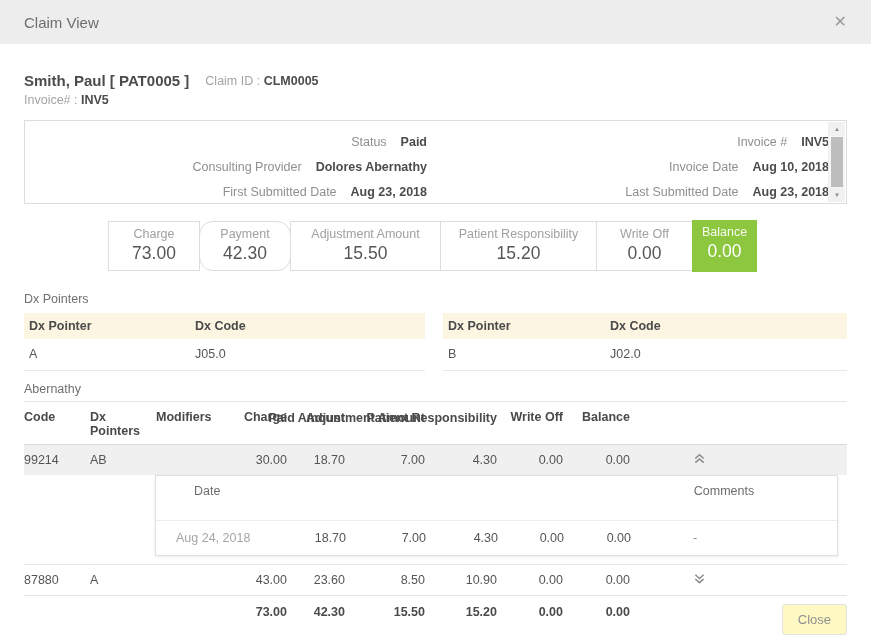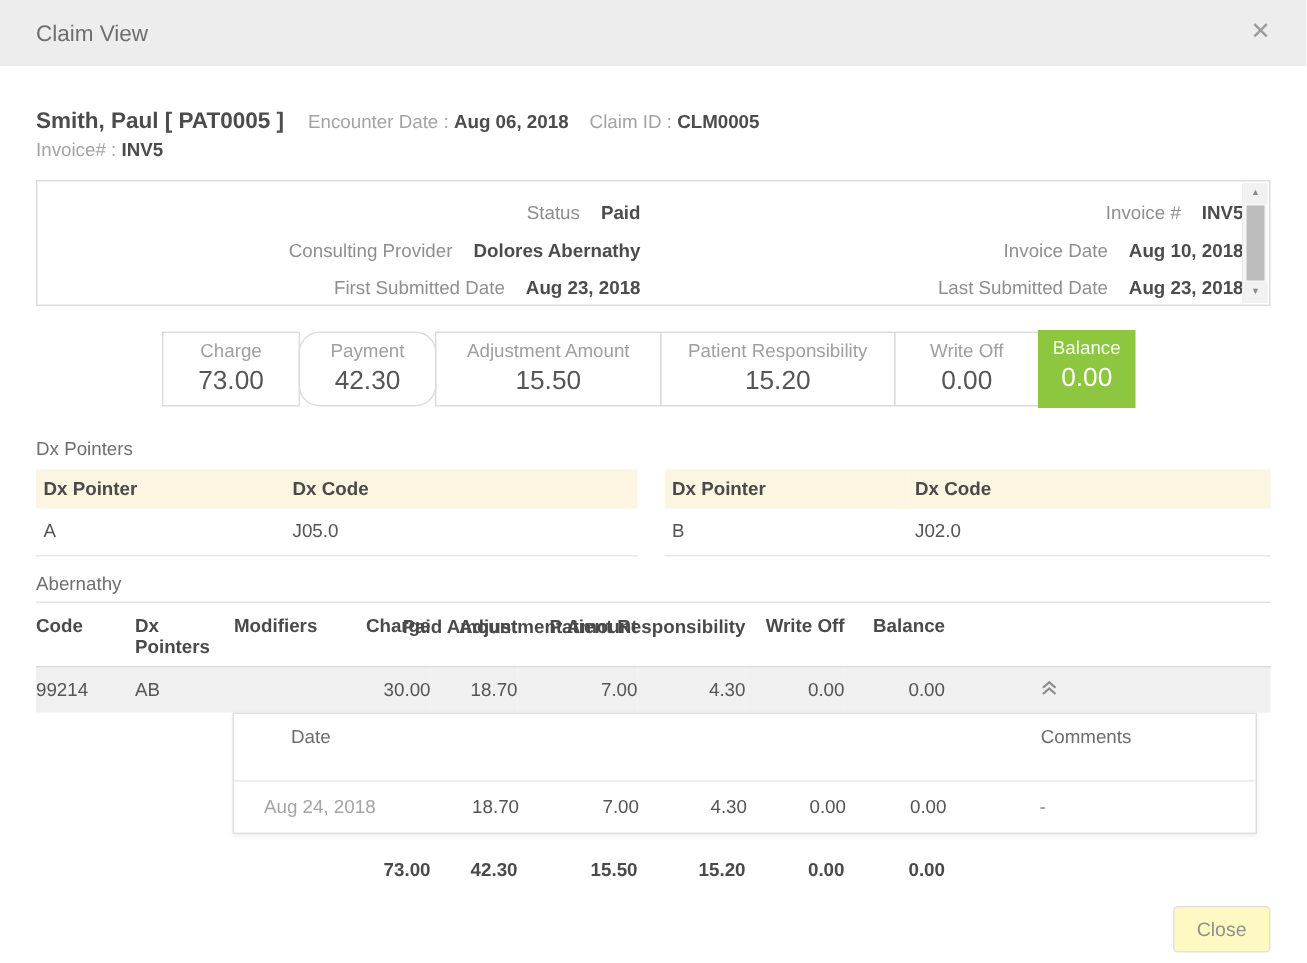--- a/index.html
+++ b/index.html
@@ -95,24 +95,20 @@
   <div class="titlebar">
     <span class="title">Claim View</span>
     <span class="close-x">✕</span>
   </div>
 
   <div class="content">
 
     <div class="patient">
       <div class="patient-line1">
         <span class="patient-name">Smith, Paul [ PAT0005 ]</span>
-        <span class="kv">
-          <span class="k">Encounter Date :</span>
-          <span class="v">Aug 06, 2018</span>
-        </span>
         <span class="kv">
           <span class="k">Claim ID :</span>
           <span class="v">CLM0005</span>
         </span>
       </div>
       <div class="patient-line2 kv">
         <span class="k">Invoice# :</span>
         <span class="v">INV5</span>
       </div>
     </div>
@@ -306,20 +302,36 @@
                     <td>4.30</td>
                     <td>0.00</td>
                     <td>0.00</td>
                     <td class="comments">-</td>
                   </tr>
                 </tbody>
               </table>
             </div>
           </td>
         </tr>
+        <tr class="plain-row">
+          <td>87880</td>
+          <td>A</td>
+          <td></td>
+          <td class="num">43.00</td>
+          <td class="num">23.60</td>
+          <td class="num">8.50</td>
+          <td class="num">10.90</td>
+          <td class="num">0.00</td>
+          <td class="num">0.00</td>
+          <td class="chev-cell"><span class="chev"><svg width="13" height="13" viewBox="0 0 14 14" fill="none" stroke="#8a8a8a" stroke-width="1.6">
+                  <path d="M2.5 3 L7 7 L11.5 3"></path>
+                  <path d="M2.5 7.5 L7 11.5 L11.5 7.5"></path>
+                </svg></span></td>
+          <td></td>
+        </tr>
         <tr class="totals-row">
           <td></td>
             <td></td>
             <td></td>
           <td class="num">73.00</td>
           <td class="num">42.30</td>
           <td class="num">15.50</td>
           <td class="num">15.20</td>
           <td class="num">0.00</td>
           <td class="num">0.00</td>

